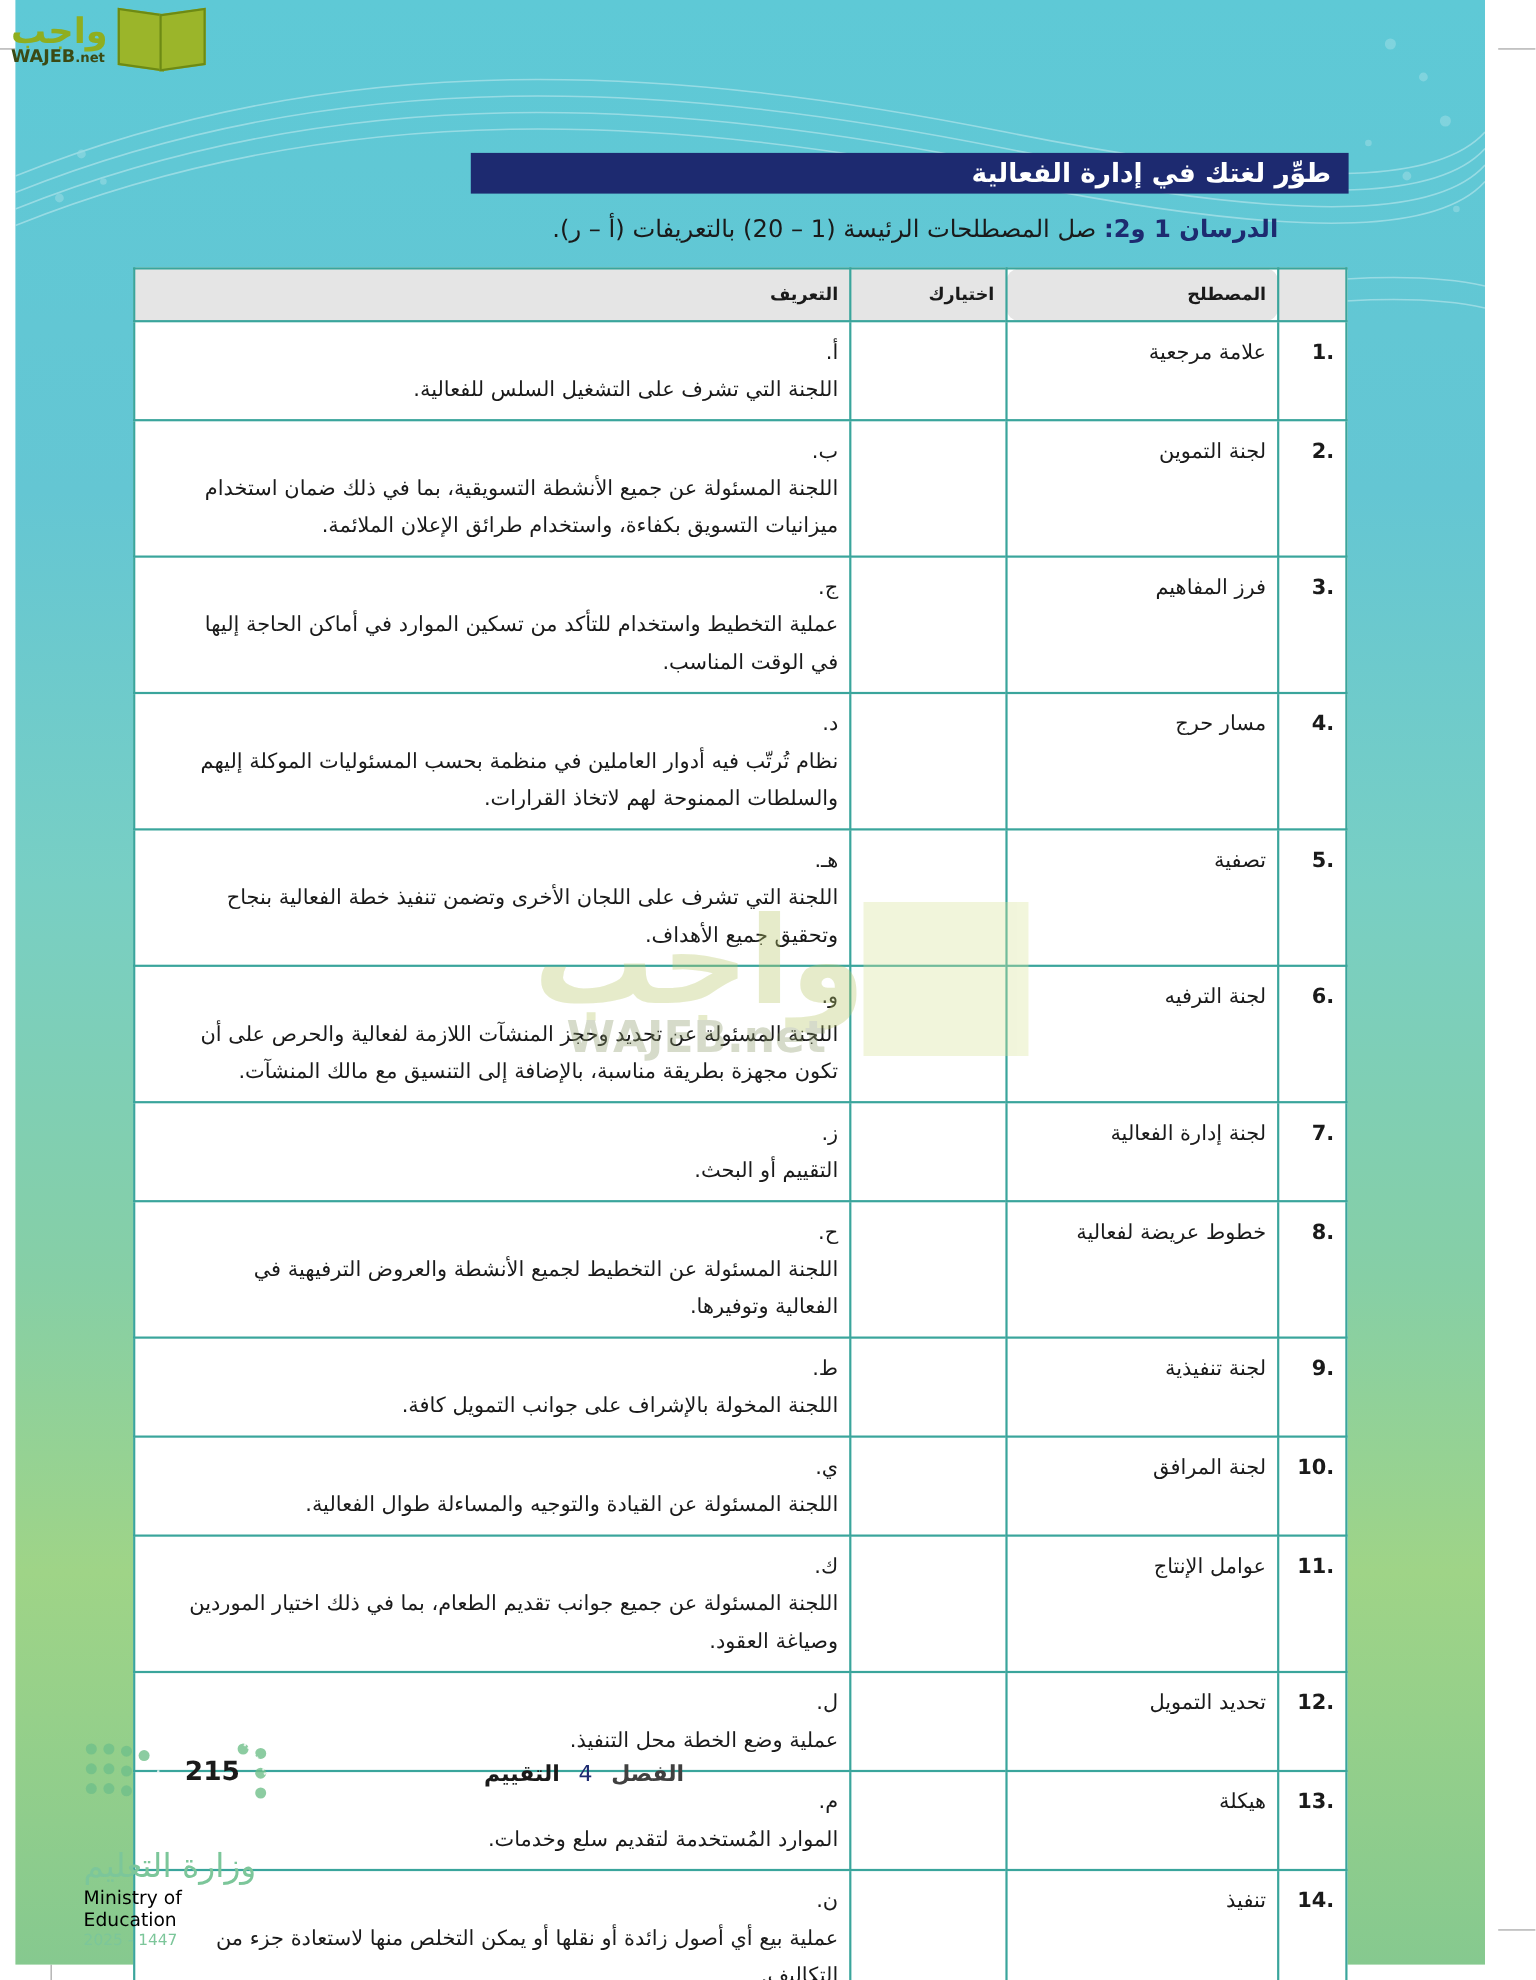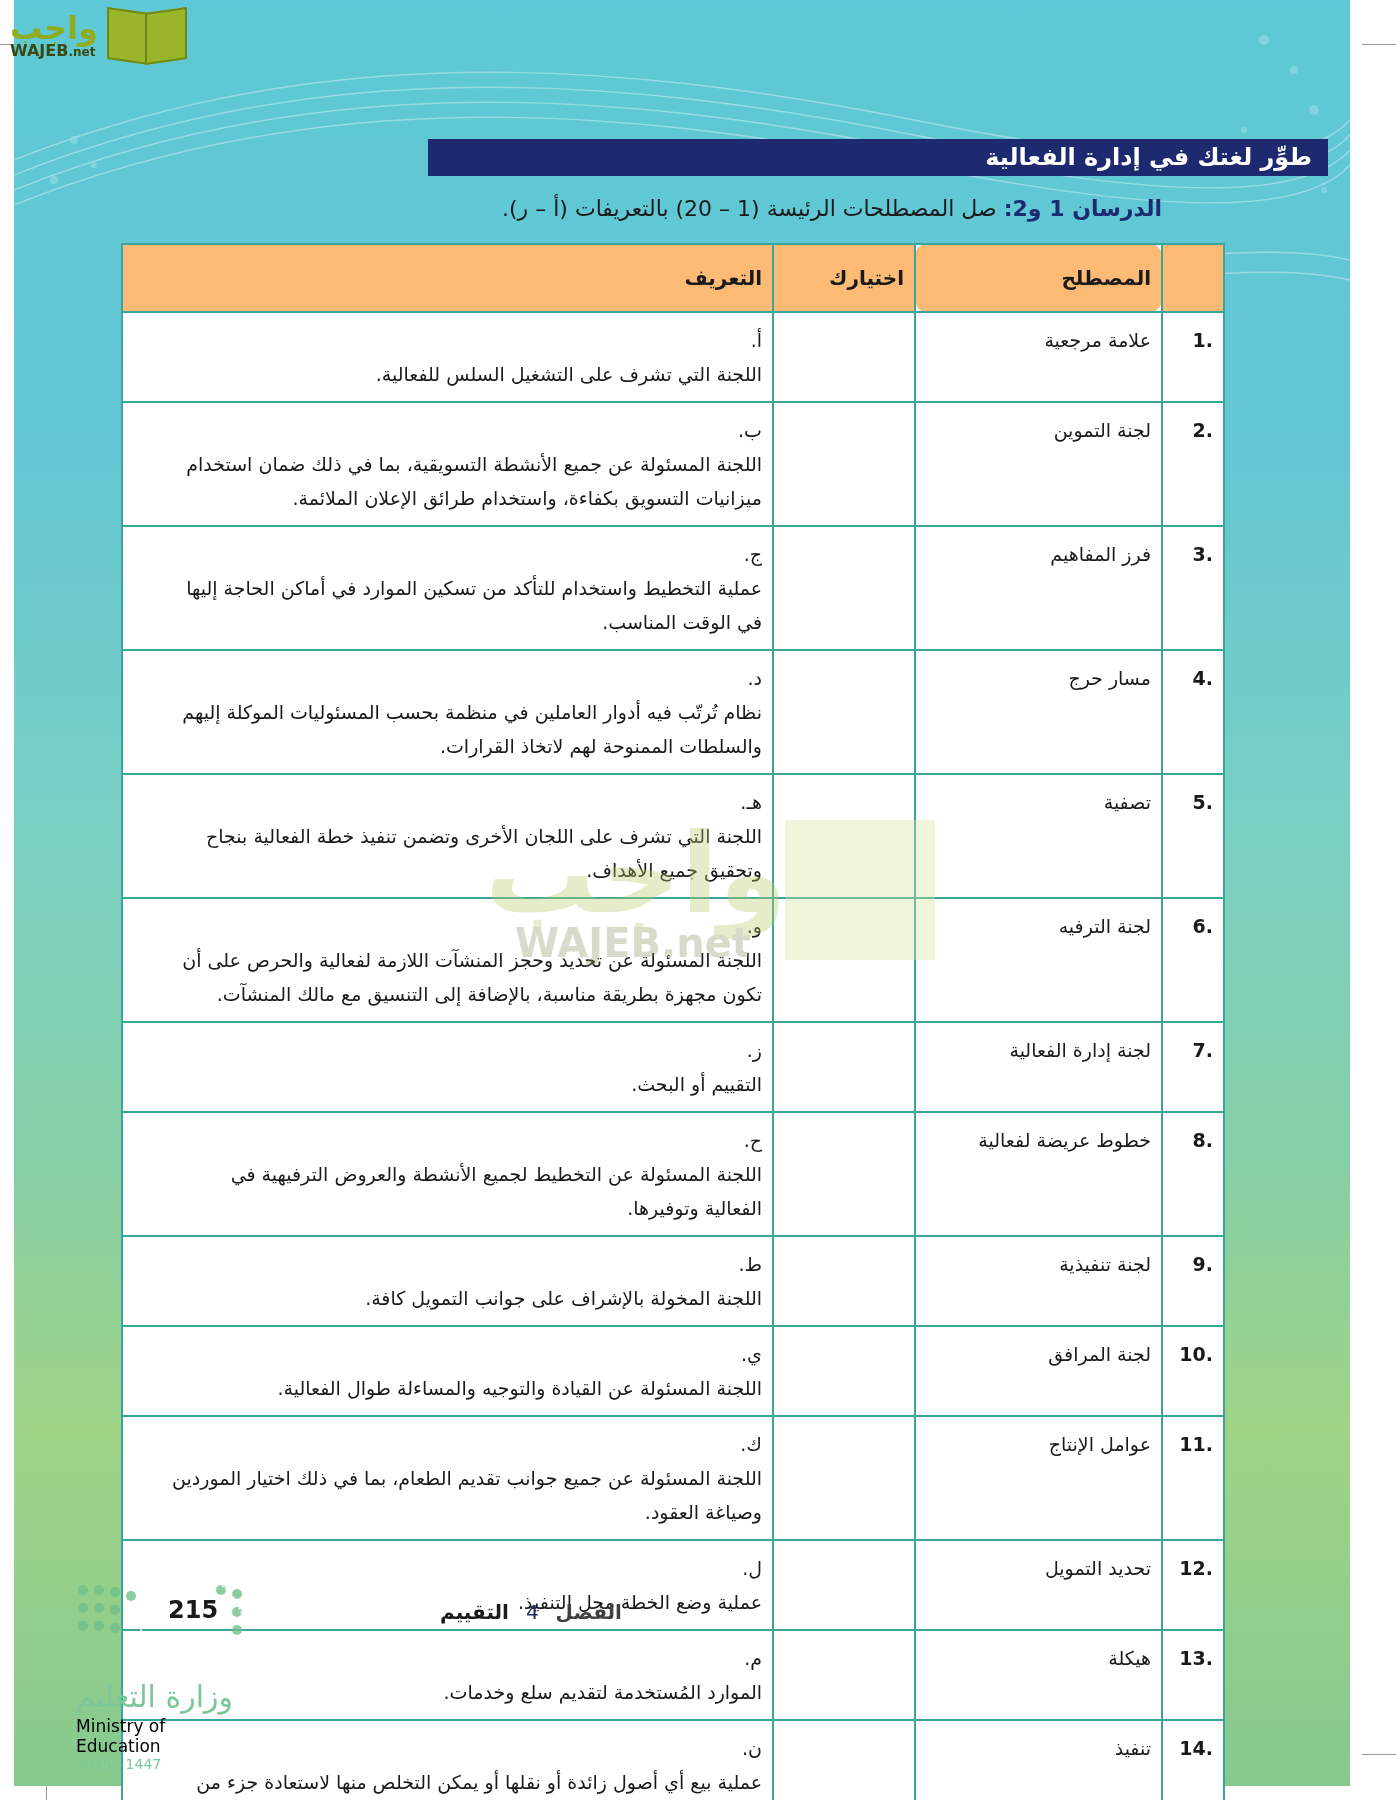--- a/index.html
+++ b/index.html
@@ -23,40 +23,40 @@
   }
   .logo .ar { font-size: 32px; font-weight: bold; color: #8fae1f; line-height: 30px; display: block; direction: rtl; }
   .logo .en { font-size: 16px; font-weight: bold; color: #3b4a14; display: block; margin-top: -2px; }
   .logo .en small { font-size: 12px; }
   .logo .book { width: 86px; height: 60px; position: relative; }
   .logo .book i { position: absolute; bottom: 4px; width: 38px; height: 48px; background: #9bb52a; border: 2px solid #6d8a14; }
   .logo .book i.l { left: 3px; transform: skewY(8deg); }
   .logo .book i.r { right: 3px; transform: skewY(-8deg); }
 
   .section-title {
-    position: absolute; left: 428px; top: 139px; width: 900px; height: 37px;
+    position: absolute; left: 428px; top: 139px; width: 798px; height: 37px;
     background: #1d2a70; color: #fff; direction: rtl;
     font-size: 24px; font-weight: bold; padding-right: 16px; line-height: 37px; box-sizing: border-box;
   }
   .instruction {
     position: absolute; right: 234px; top: 196px; direction: rtl;
     font-size: 22px; color: #1a1a1a; text-align: center;
   }
   .instruction b { font-weight: bold; color: #1d2a70; }
 
   table.glossary {
     position: absolute; left: 121px; top: 243px; width: 1104px;
     border-collapse: collapse; direction: rtl; background: #fff;
     font-size: 19px; color: #1a1a1a;
   }
   table.glossary th, table.glossary td {
     border: 2px solid #3aa59c; vertical-align: top; padding: 10px 10px;
     line-height: 34px; text-align: right;
   }
-  table.glossary thead th { background: #fdba74; font-weight: bold; font-size: 20px; padding: 16px 10px; }
+  table.glossary thead th { background: #e5e5e5; font-weight: bold; font-size: 16px; padding: 6px 10px; }
   .c-num { width: 40px; font-weight: bold; }
   .c-term { width: 225px; border-radius: 12px; }
   .c-choice { width: 120px; }
   .def-cell { padding-right: 8px; }
   .def-letter { display: inline-block; width: 46px; vertical-align: top; }
   .def-text { display: inline-block; width: 590px; vertical-align: top; }
   .watermark {
     position: absolute; left: 485px; top: 820px; width: 460px; height: 150px; pointer-events: none;
     opacity: .35;
   }

